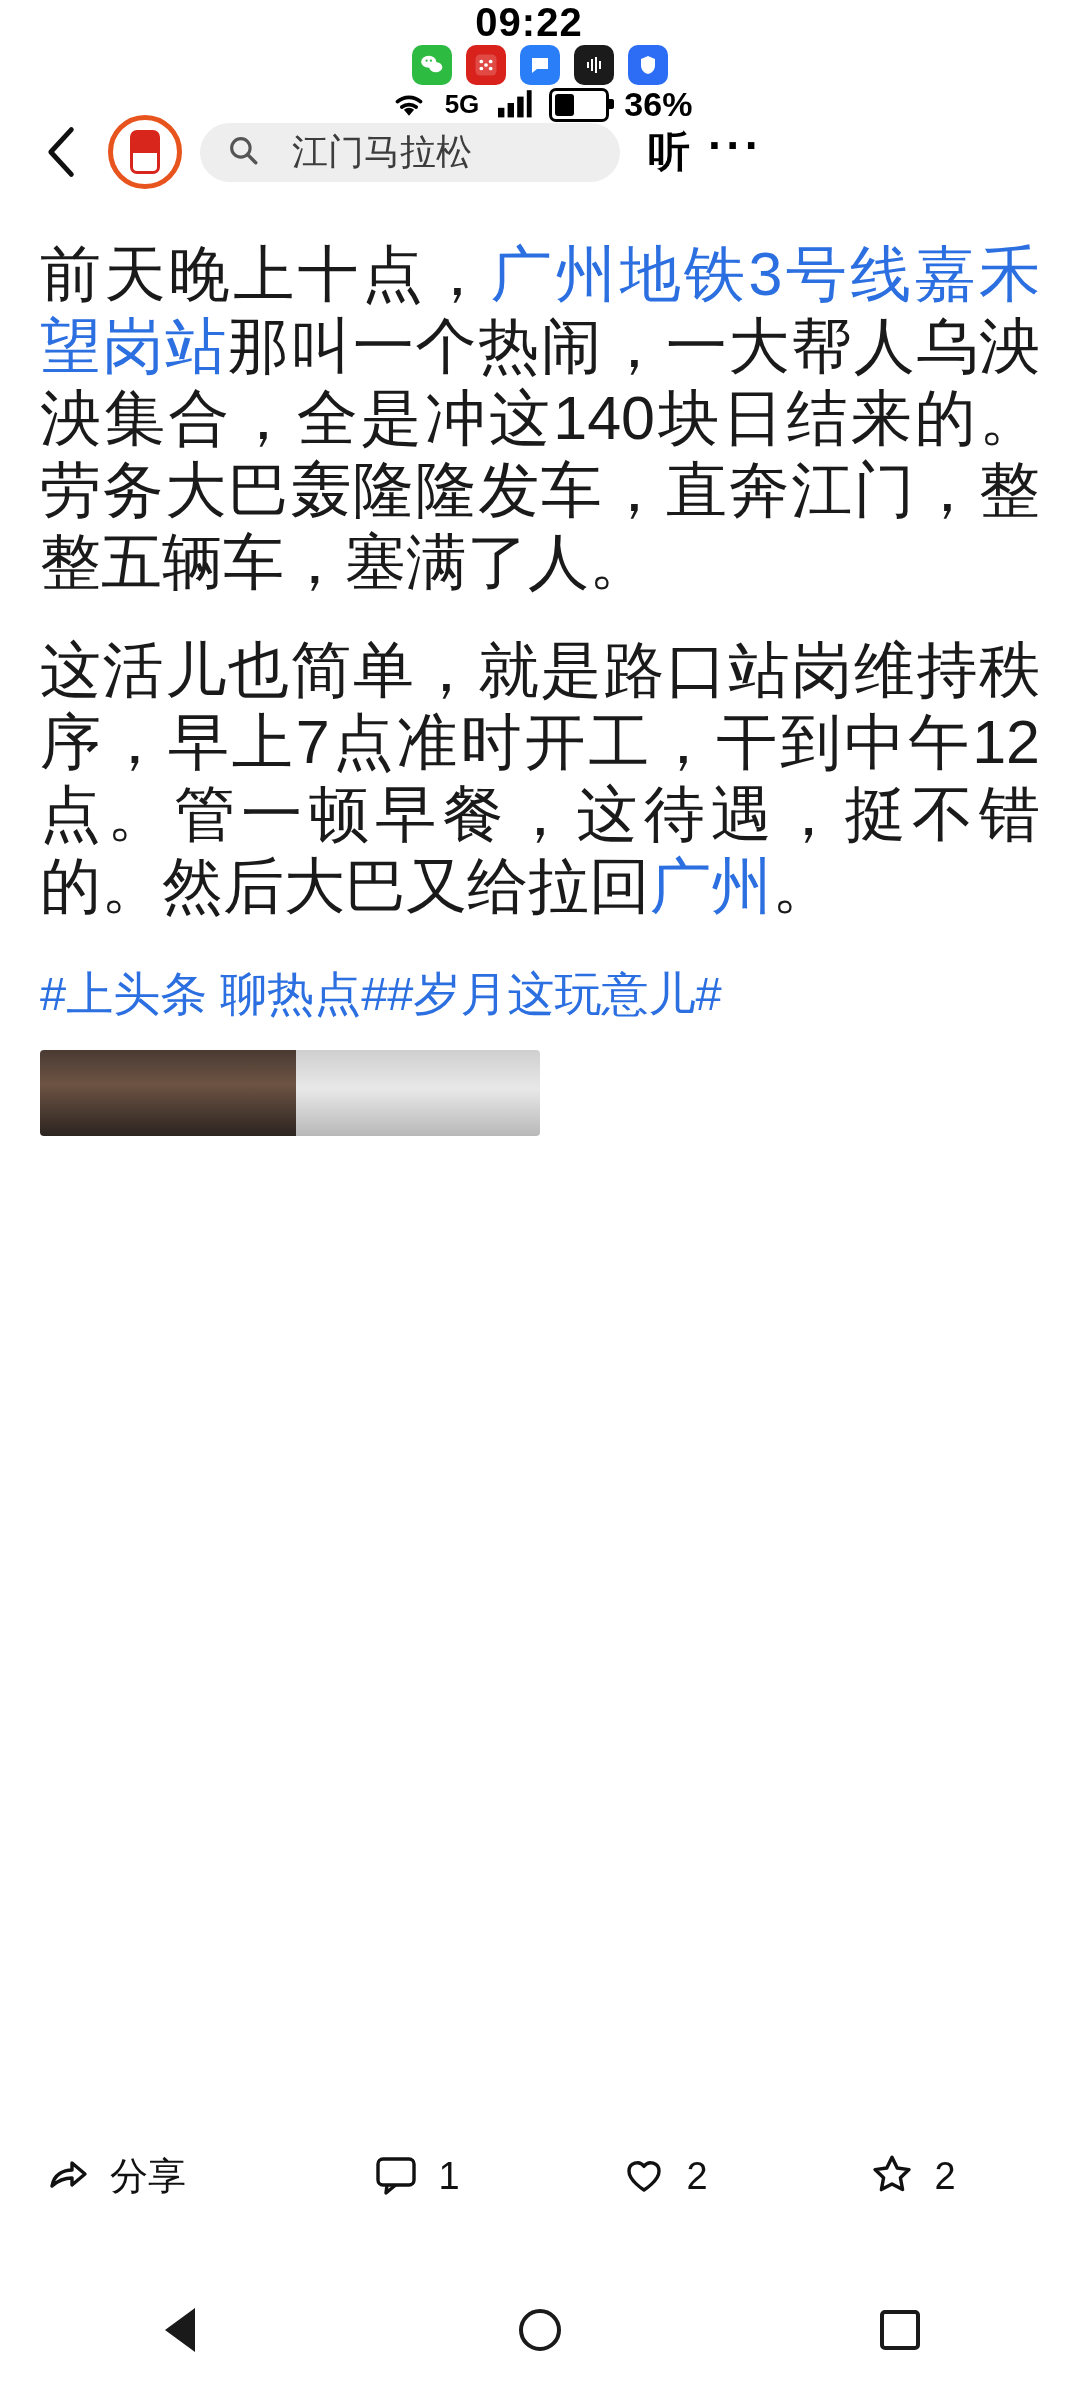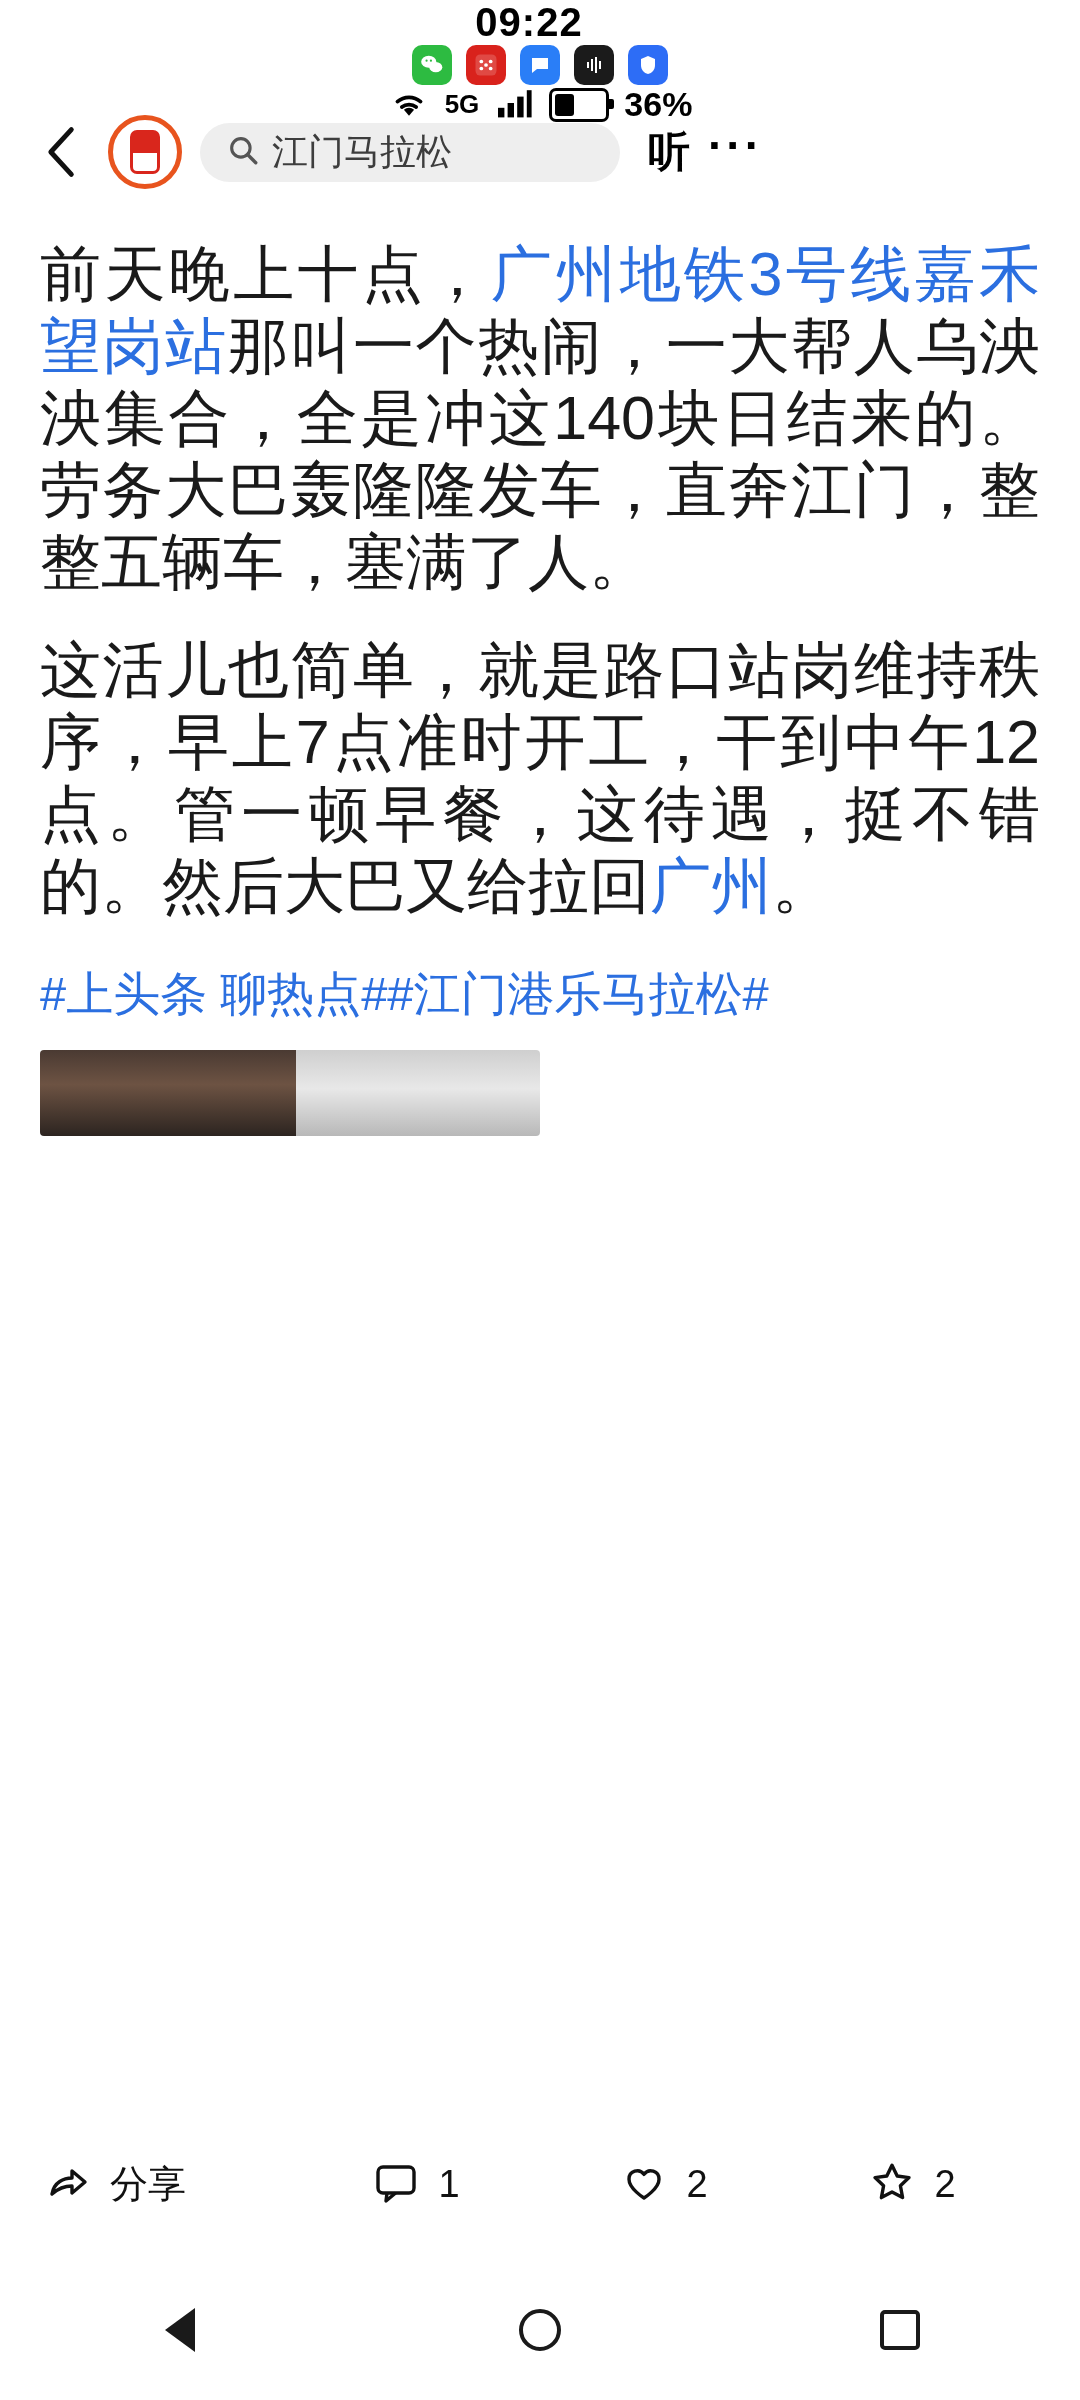--- a/index.html
+++ b/index.html
@@ -136,21 +136,21 @@
   }
   .search-pill {
     flex: 1;
     height: 59px;
     background: #eeeeee;
     border-radius: 38px;
     display: flex;
     align-items: center;
     padding: 0 26px;
     box-sizing: border-box;
-    gap: 12px;
+    gap: 32px;
     overflow: hidden;
     max-width: 420px;
   }
   .search-text {
     font-size: 36px;
     color: #3d3d3d;
     white-space: nowrap;
     overflow: hidden;
   }
   .listen-btn {
@@ -207,21 +207,21 @@
   .img-b {
     flex: 1;
     background: linear-gradient(#cfcfcf 0%, #e8e8e8 45%, #b8b8b8 100%);
   }
 
   
   .action-bar {
     position: absolute;
     left: 0;
     right: 0;
-    bottom: 156px;
+    bottom: 164px;
     height: 120px;
     display: flex;
     align-items: center;
     padding: 0 44px;
     box-sizing: border-box;
   }
   .action-item {
     flex: 1;
     display: flex;
     align-items: center;
@@ -370,21 +370,21 @@
 
   <p class="para">
     <span>前天晚上十点，</span><span class="link">广州地铁3号线嘉禾望岗站</span><span>那叫一个热闹，一大帮人乌泱泱集合，全是冲这140块日结来的。劳务大巴轰隆隆发车，直奔江门，整整五辆车，塞满了人。</span>
   </p>
 
 
   <p class="para">
     <span>这活儿也简单，就是路口站岗维持秩序，早上7点准时开工，干到中午12点。管一顿早餐，这待遇，挺不错的。然后大巴又给拉回</span><span class="link">广州</span><span>。</span>
   </p>
 
-  <p class="tags">#上头条 聊热点##江门港乐马拉松#</p>
+  <p class="tags">#上头条 聊热点##岁月这玩意儿#</p>
 
   <div class="img-strip">
     <div class="img-a"></div>
     <div class="img-b"></div>
   </div>
 </div>
 
 <div class="action-bar">
 
   <div class="action-item">

